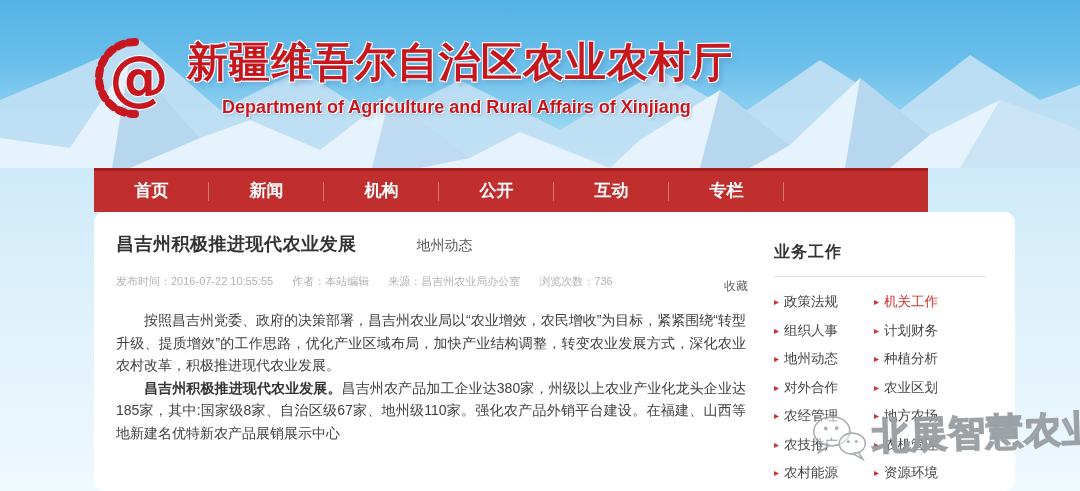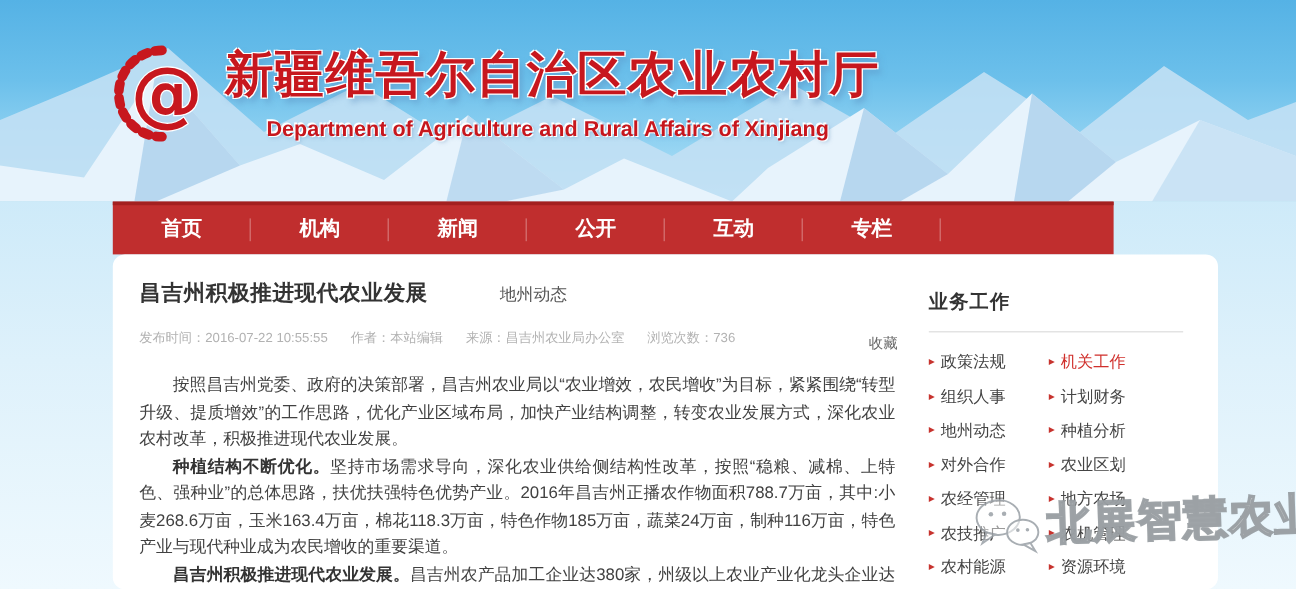--- a/index.html
+++ b/index.html
@@ -98,22 +98,22 @@
       </svg>
       <div class="brand-text">
         <div class="title-cn">新疆维吾尔自治区农业农村厅</div>
         <div class="title-en">Department of Agriculture and Rural Affairs of Xinjiang</div>
       </div>
     </div>
   </div>
 
   <nav class="nav">
     <a class="nav-item">首页</a>
+    <a class="nav-item">新闻</a>
     <a class="nav-item">机构</a>
-    <a class="nav-item">新闻</a>
     <a class="nav-item">公开</a>
     <a class="nav-item">互动</a>
     <a class="nav-item">专栏</a>
   </nav>
 
   <div class="content">
 
     <div class="main">
       <div class="article-head">
         <h1 class="a-title">昌吉州积极推进现代农业发展</h1>
@@ -121,21 +121,20 @@
       </div>
       <div class="a-meta">
         <span class="m"><span>发布时间：</span><span>2016-07-22 10:55:55</span></span>
         <span class="m"><span>作者：</span><span>本站编辑</span></span>
         <span class="m"><span>来源：</span><span>昌吉州农业局办公室</span></span>
         <span class="m"><span>浏览次数：</span><span>736</span></span>
       </div>
       <a class="fav">收藏</a>
       <div class="a-body">
         <p><b></b><span>按照昌吉州党委、政府的决策部署，昌吉州农业局以“农业增效，农民增收”为目标，紧紧围绕“转型升级、提质增效”的工作思路，优化产业区域布局，加快产业结构调整，转变农业发展方式，深化农业农村改革，积极推进现代农业发展。</span></p>
-        <p><b>种植结构不断优化。</b><span>坚持市场需求导向，深化农业供给侧结构性改革，按照“稳粮、减棉、上特色、强种业”的总体思路，扶优扶强特色优势产业。2016年昌吉州正播农作物面积788.7万亩，其中:小麦268.6万亩，玉米163.4万亩，棉花118.3万亩，特色作物185万亩，蔬菜24万亩，制种116万亩，特色产业与现代种业成为农民增收的重要渠道。</span></p>
         <p><b>昌吉州积极推进现代农业发展。</b><span>昌吉州农产品加工企业达380家，州级以上农业产业化龙头企业达185家，其中:国家级8家、自治区级67家、地州级110家。强化农产品外销平台建设。在福建、山西等地新建名优特新农产品展销展示中心</span></p>
       </div>
     </div>
 
     <aside class="side">
       <h2 class="s-title">业务工作</h2>
       <div class="s-divider"></div>
       <div class="s-grid">
         <a class="s-item">
             <span class="arr">▸</span>

